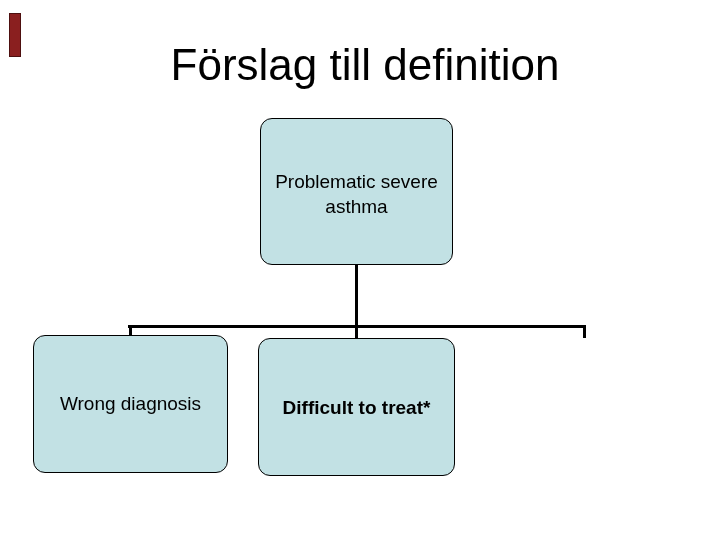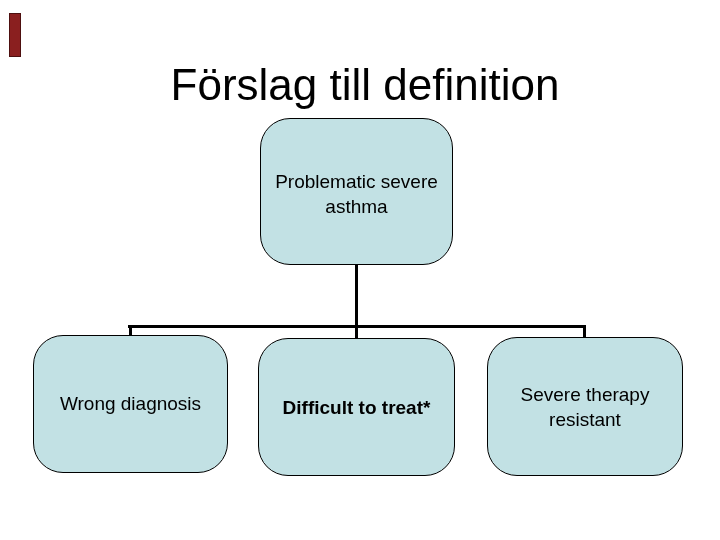--- a/index.html
+++ b/index.html
@@ -30,27 +30,26 @@
     position: absolute;
     left: 10px;
     top: 40px;
     width: 710px;
     text-align: center;
     font-size: 44px;
     line-height: 1.15;
     font-weight: 400;
     letter-spacing: 0px;
     color: #000000;
-    margin-top: 20px;
   }
   .node {
     position: absolute;
     background: #c2e1e4;
     border: 1.5px solid #000000;
-    border-radius: 30px;
+    border-radius: 12px;
     box-sizing: border-box;
     display: flex;
     align-items: center;
     justify-content: center;
     text-align: center;
     font-size: 19px;
     line-height: 25px;
     padding: 0 8px;
   }
   .node-root  { left: 260px; top: 118px; width: 193px; height: 147px; }
@@ -87,17 +86,14 @@
   </div>
 
   <div class="node node-left">
     <span class="label">Wrong diagnosis</span>
   </div>
 
   <div class="node node-mid">
     <span class="label">Difficult to treat*</span>
   </div>
 
-  <div class="node node-right">
-    <span class="label">Severe therapy resistant</span>
-  </div>
 
 </div>
 
 </body></html>

